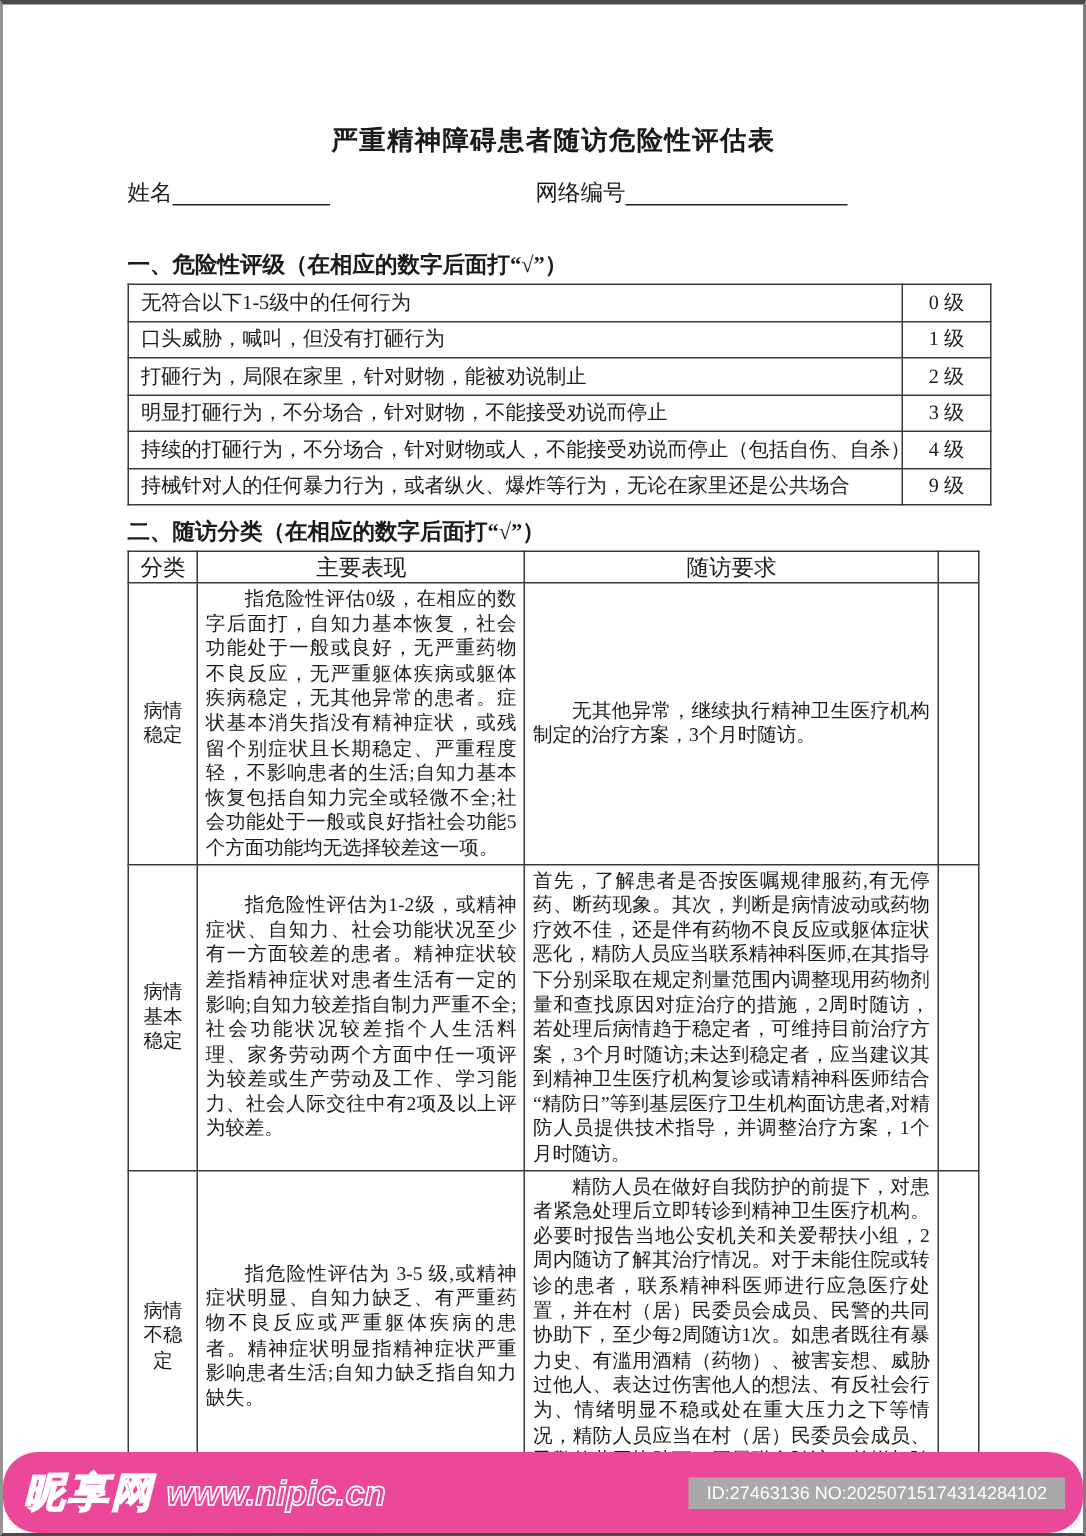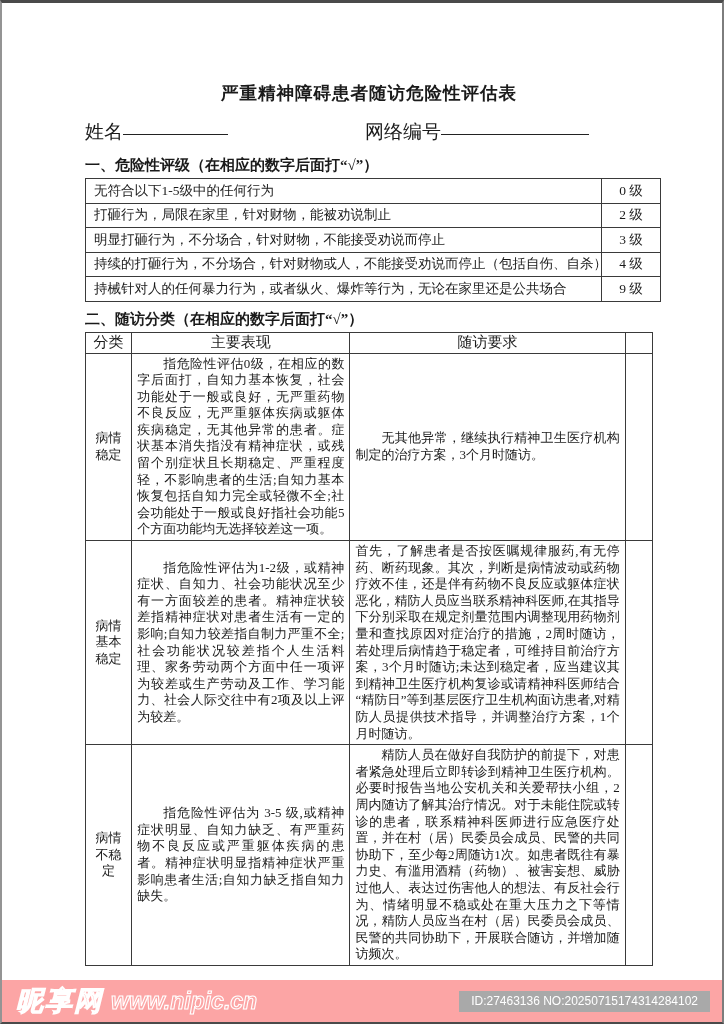--- a/index.html
+++ b/index.html
@@ -18,23 +18,23 @@
   }
   .doc{padding:78px 69px 0 83px;}
   .title{
     margin:0 0 14px 0;
     text-align:center;
     font-size:17.5px;
     font-weight:700;
     letter-spacing:1px;
   }
   .fill-row{
-    display:flex;align-items:flex-start;
-    font-size:19px;
-    margin-bottom:11px;
+    display:flex;align-items:center;
+    font-size:15px;
+    margin-bottom:29px;
   }
   .blank{
     display:inline-block;
     border-bottom:1.2px solid #222;
     height:15px;
   }
   .w105{width:105px}.w150{width:148px}
   .w115{width:113px}.w58{width:58px}.w40{width:40px}.w38{width:38px}
   .gap135{margin-left:137px}
   .sec-heading{
@@ -63,25 +63,26 @@
   .r2{height:184px;}
   .r3{height:200px;}
   .footer-row{
     display:flex;align-items:flex-end;
     font-size:15px;font-weight:700;
     margin-top:16px;
   }
   .footer-row .blank{border-bottom-width:1.4px;}
   
   .bottombar{
-    position:absolute;left:0;right:0;bottom:0;height:42px;
-    background:#fca5a5;
+    position:absolute;left:0;right:0;bottom:0;height:54px;
+    background:#ec4899;
     display:flex;align-items:center;justify-content:space-between;
     padding:0 12px 0 14px;box-sizing:border-box;
     font-family:"Liberation Sans","DejaVu Sans",sans-serif;
+    border-radius:23px;
   }
   .wm{
     font-style:italic;font-weight:700;
     color:transparent;
     -webkit-text-stroke:1.1px #ffffff;
     white-space:nowrap;
     display:flex;align-items:center;gap:8px;
   }
   .wm-logo{font-size:27px;letter-spacing:2px;}
   .wm-url{font-size:23px;}
@@ -107,20 +108,24 @@
       <span class="blank w150"></span>
     </div>
 
     <div class="sec-heading">一、危险性评级（在相应的数字后面打“√”）</div>
 
     <table class="t1">
       <tbody>
         <tr>
           <td class="desc">无符合以下1-5级中的任何行为</td>
           <td class="lvl">0 级</td>
+        </tr>
+        <tr>
+          <td class="desc">口头威胁，喊叫，但没有打砸行为</td>
+          <td class="lvl">1 级</td>
         </tr>
         <tr>
           <td class="desc">打砸行为，局限在家里，针对财物，能被劝说制止</td>
           <td class="lvl">2 级</td>
         </tr>
         <tr>
           <td class="desc">明显打砸行为，不分场合，针对财物，不能接受劝说而停止</td>
           <td class="lvl">3 级</td>
         </tr>
         <tr>

